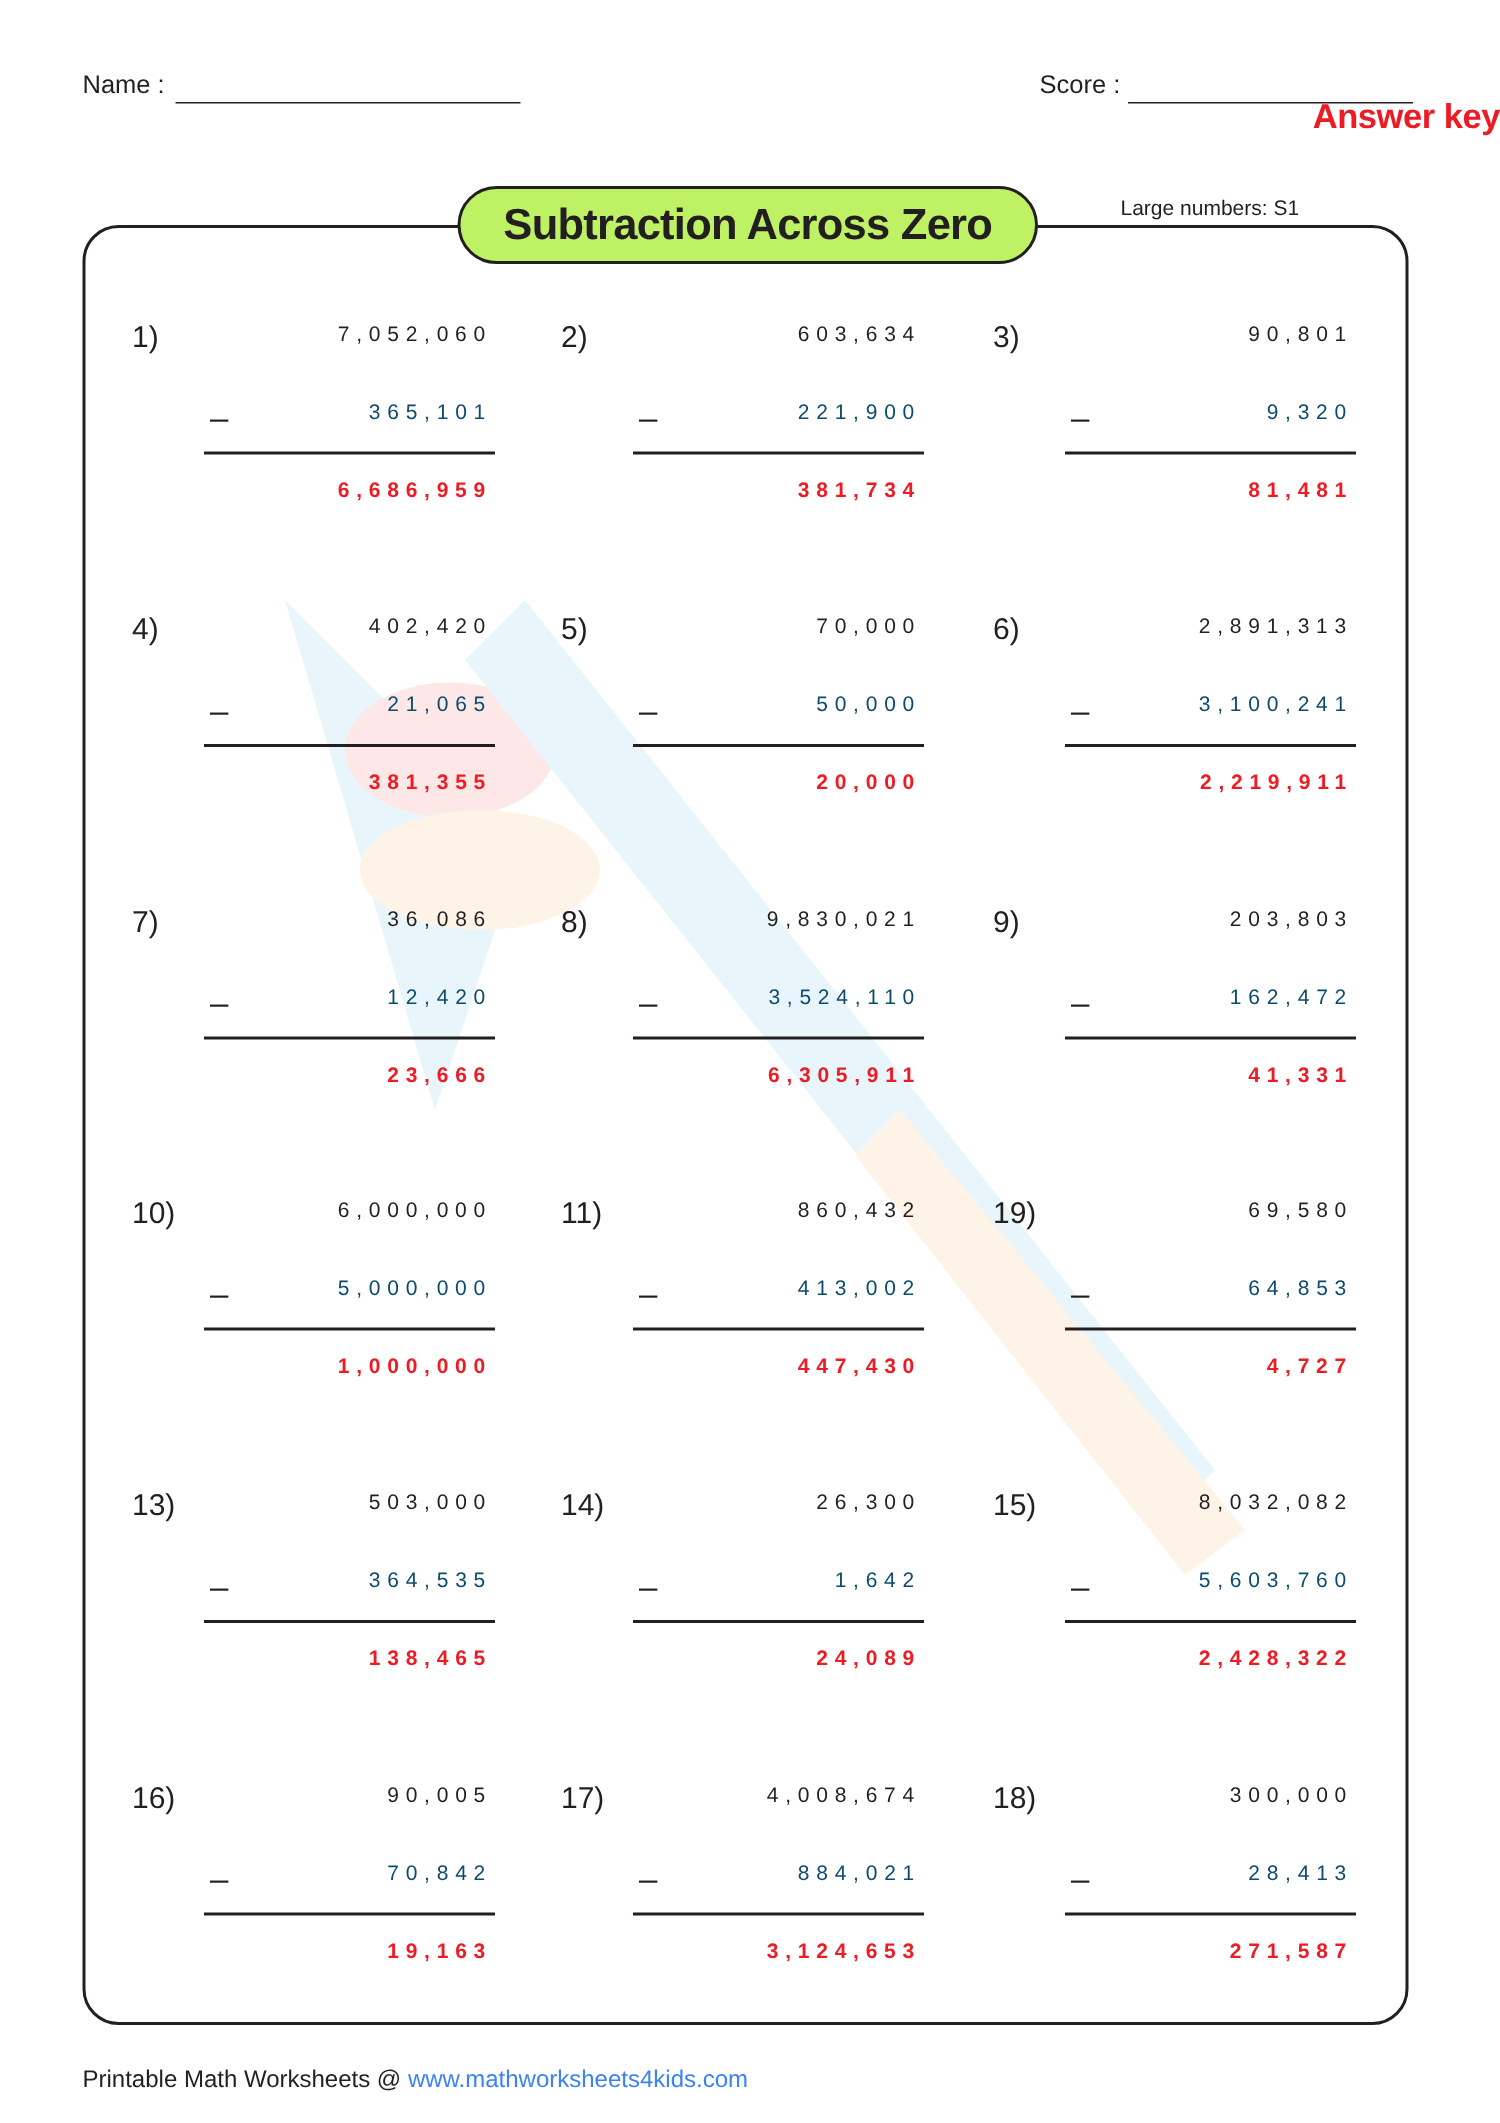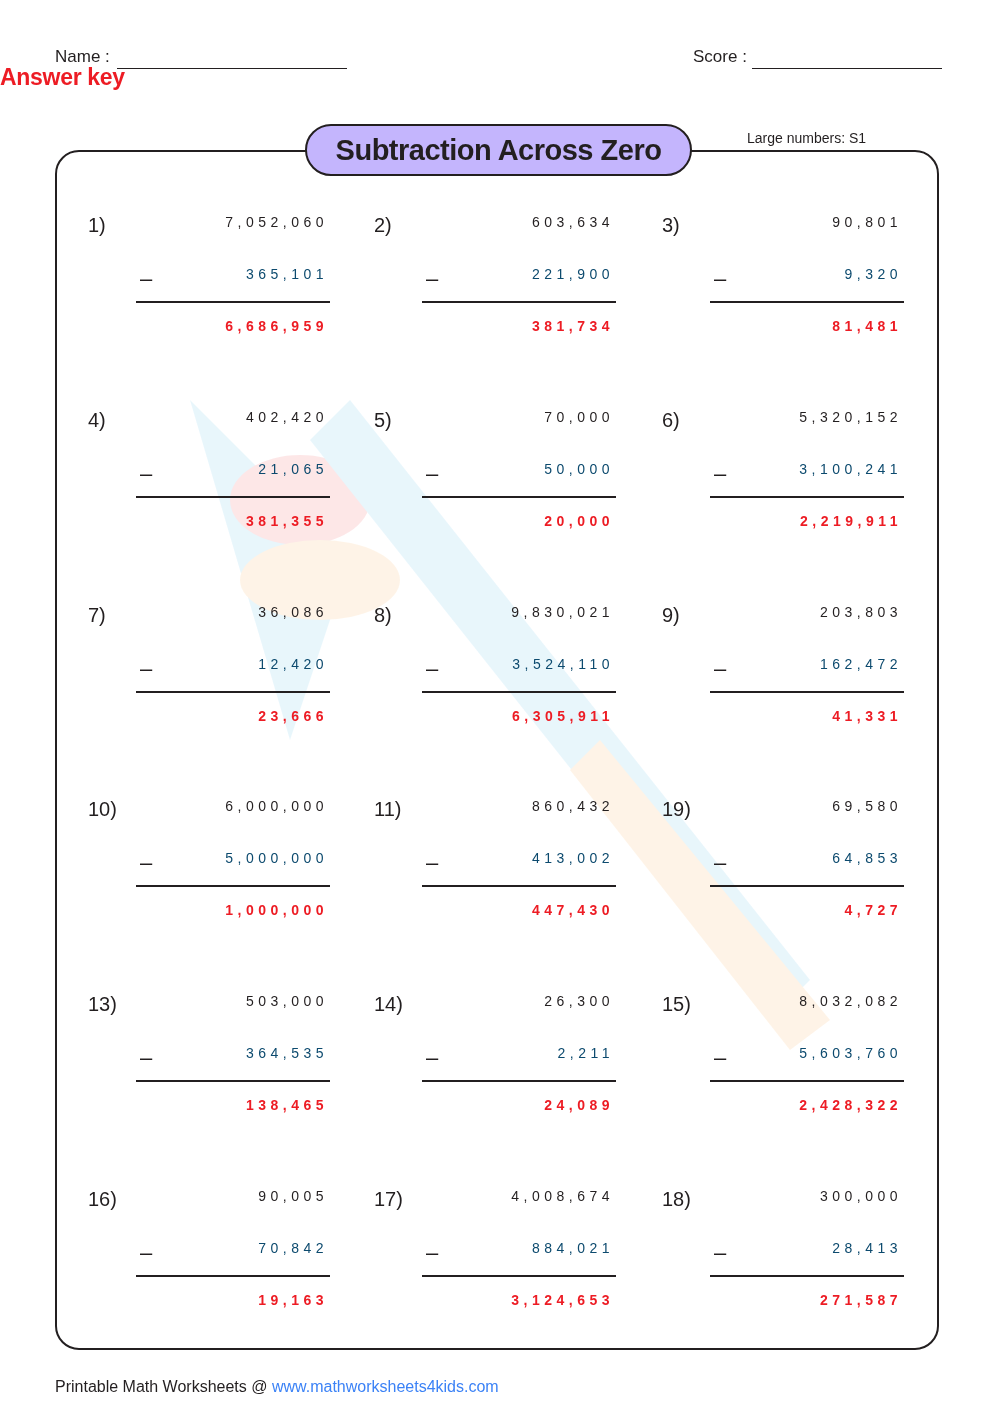--- a/index.html
+++ b/index.html
@@ -1,27 +1,27 @@
 <!DOCTYPE html>
 <html><head>
 <meta charset="utf-8">
 <style>
   html, body { margin: 0; padding: 0; background: #ffffff; }
   body { width: 1000px; height: 1415px; position: relative; overflow: hidden;
          font-family: "Liberation Sans", "DejaVu Sans", sans-serif; color: #231f20; }
 
   .hdr-label { position: absolute; top: 47px; font-size: 17px; color: #231f20; }
   .hdr-line { position: absolute; top: 68px; height: 0; border-top: 1.5px solid #231f20; }
-  #answer-key { position: absolute; top: 64px; left: 0; width: 1000px; text-align: left;
+  #answer-key { position: absolute; top: 64px; left: 0; width: 1000px; text-align: right;
                 font-size: 23px; font-weight: bold; color: #ed1c24; letter-spacing: -0.3px; }
 
   #frame { position: absolute; left: 55px; top: 150px; width: 884px; height: 1200px;
            border: 2px solid #231f20; border-radius: 24px; box-sizing: border-box; }
   #title-pill { position: absolute; left: 305px; top: 124px; width: 387px; height: 52px;
-                background: #c4b5fd; border: 2px solid #231f20; border-radius: 26px; box-sizing: border-box;
+                background: #bef264; border: 2px solid #231f20; border-radius: 26px; box-sizing: border-box;
                 display: flex; align-items: center; justify-content: center;
                 font-size: 29px; font-weight: bold; color: #231f20; letter-spacing: -0.5px; }
   #level-label { position: absolute; left: 747px; top: 130px; font-size: 14px; color: #231f20; }
 
   #watermark { position: absolute; left: 170px; top: 360px; width: 700px; height: 700px;
                pointer-events: none; opacity: 0.10; }
 
   .problem { position: absolute; width: 240px; height: 150px; }
   .p-num { position: absolute; left: 0; top: 0; font-size: 20px; color: #231f20; }
   .p-top, .p-bot, .p-ans { position: absolute; right: 0; font-size: 14px; letter-spacing: 4.5px;
@@ -93,21 +93,21 @@
     <div class="problem" style="left: 374px; top: 409px;">
       <span class="p-num">5)</span>
       <span class="p-top">70,000</span>
       <span class="p-minus">–</span>
       <span class="p-bot">50,000</span>
       <div class="p-line"></div>
       <span class="p-ans">20,000</span>
     </div>
     <div class="problem" style="left: 662px; top: 409px;">
       <span class="p-num">6)</span>
-      <span class="p-top">5,320,152</span>
+      <span class="p-top">2,891,313</span>
       <span class="p-minus">–</span>
       <span class="p-bot">3,100,241</span>
       <div class="p-line"></div>
       <span class="p-ans">2,219,911</span>
     </div>
     <div class="problem" style="left: 88px; top: 604px;">
       <span class="p-num">7)</span>
       <span class="p-top">36,086</span>
       <span class="p-minus">–</span>
       <span class="p-bot">12,420</span>
@@ -159,21 +159,21 @@
       <span class="p-top">503,000</span>
       <span class="p-minus">–</span>
       <span class="p-bot">364,535</span>
       <div class="p-line"></div>
       <span class="p-ans">138,465</span>
     </div>
     <div class="problem" style="left: 374px; top: 993px;">
       <span class="p-num">14)</span>
       <span class="p-top">26,300</span>
       <span class="p-minus">–</span>
-      <span class="p-bot">2,211</span>
+      <span class="p-bot">1,642</span>
       <div class="p-line"></div>
       <span class="p-ans">24,089</span>
     </div>
     <div class="problem" style="left: 662px; top: 993px;">
       <span class="p-num">15)</span>
       <span class="p-top">8,032,082</span>
       <span class="p-minus">–</span>
       <span class="p-bot">5,603,760</span>
       <div class="p-line"></div>
       <span class="p-ans">2,428,322</span>

